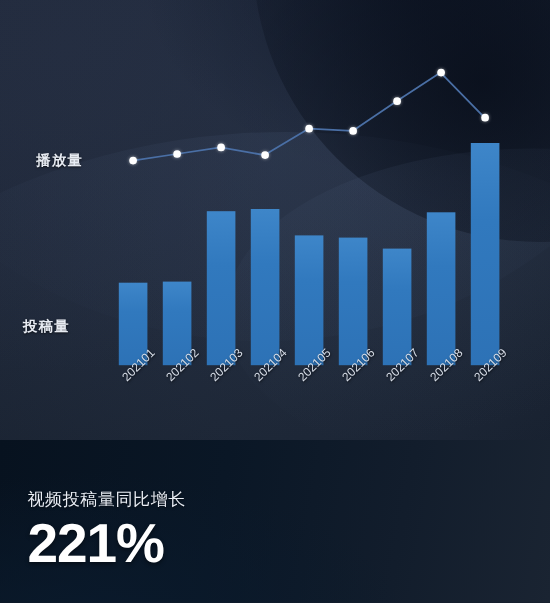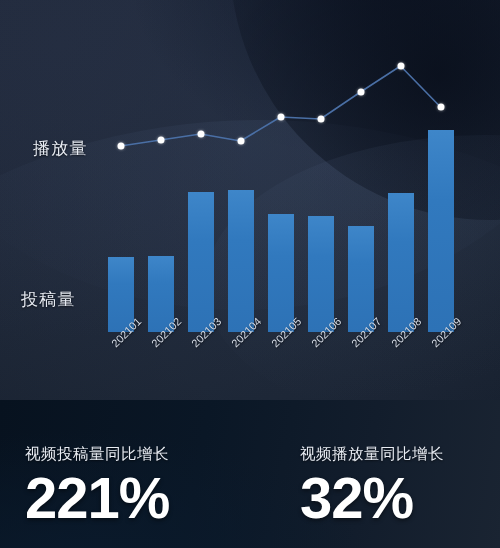--- a/index.html
+++ b/index.html
@@ -30,22 +30,22 @@
     background:radial-gradient(circle at 40% 72%, rgba(8,14,26,.85) 0%, rgba(8,14,26,0) 64%);
   }
   .swoosh-d{
     left:205px;top:135px;width:560px;height:300px;
     background:radial-gradient(ellipse at 20% 10%, rgba(70,86,114,.16) 0%, rgba(70,86,114,0) 62%);
   }
 
   
   #chart{position:absolute;left:0;top:0;width:500px;height:400px;}
   .axis-label{
-    position:absolute;color:#e8ecf3;font-size:17px;letter-spacing:1.2px;
-    text-shadow:0 1px 2px rgba(0,0,0,.65);white-space:nowrap;
+    position:absolute;color:#e8ecf3;font-size:13px;letter-spacing:1.2px;
+    text-shadow:0 1px 2px rgba(0,0,0,.65);white-space:nowrap;font-weight:bold;
   }
   #label-play{left:33px;top:137px;}
   #label-post{left:21px;top:288px;}
 
   #plot{position:absolute;left:100px;top:40px;width:360px;height:292px;}
   .bar{
     position:absolute;bottom:0;width:26px;
     background:linear-gradient(180deg,#3e86c9 0%,#3179be 35%,#2d72b6 100%);
   }
   .dot{
@@ -69,21 +69,21 @@
     display:flex;align-items:flex-start;
   }
   .stat{position:absolute;}
   #stat-0{left:25px;top:44px;}
   #stat-1{left:300px;top:44px;}
   .stat-title{
     color:#e9edf4;font-size:15.5px;letter-spacing:.5px;white-space:nowrap;
     text-shadow:0 1px 2px rgba(0,0,0,.6);
   }
   .stat-value{
-    color:#ffffff;font-size:58px;font-weight:bold;line-height:1.08;
+    color:#ffffff;font-size:50px;font-weight:bold;line-height:1.08;
     letter-spacing:-1px;margin-top:2px;white-space:nowrap;
     text-shadow:0 2px 4px rgba(0,0,0,.45);
   }
 </style>
 </head>
 <body>
 
 <div id="stage">
 
   <div class="swoosh swoosh-a"></div>
@@ -136,19 +136,15 @@
         <div class="xtick" style="left: 388.5px; top: 341px;">202108</div>
         <div class="xtick" style="left: 428.5px; top: 341px;">202109</div>
       </div>
   </div>
 
   <div id="stats">
     <div class="stat" id="stat-0">
       <div class="stat-title">视频投稿量同比增长</div>
       <div class="stat-value">221%</div>
     </div>
-    <div class="stat" id="stat-1">
-      <div class="stat-title">视频播放量同比增长</div>
-      <div class="stat-value">32%</div>
-    </div>
   </div>
 
 </div>
 
 </body></html>

